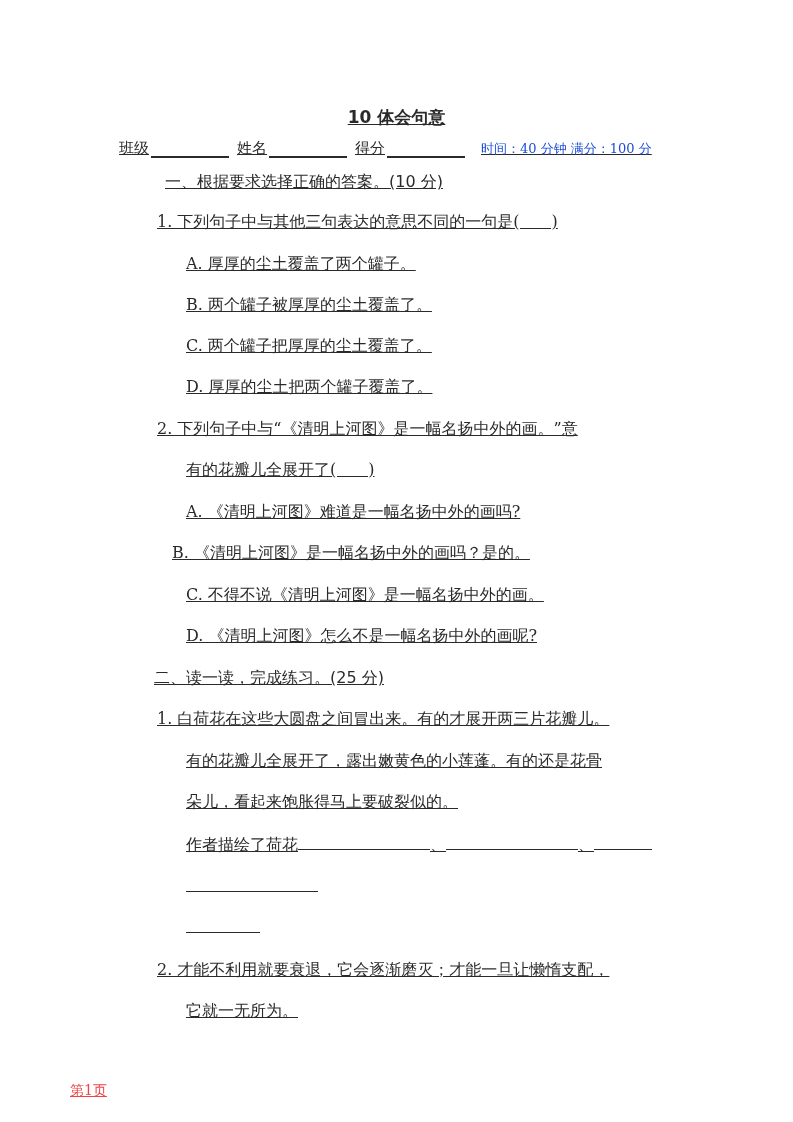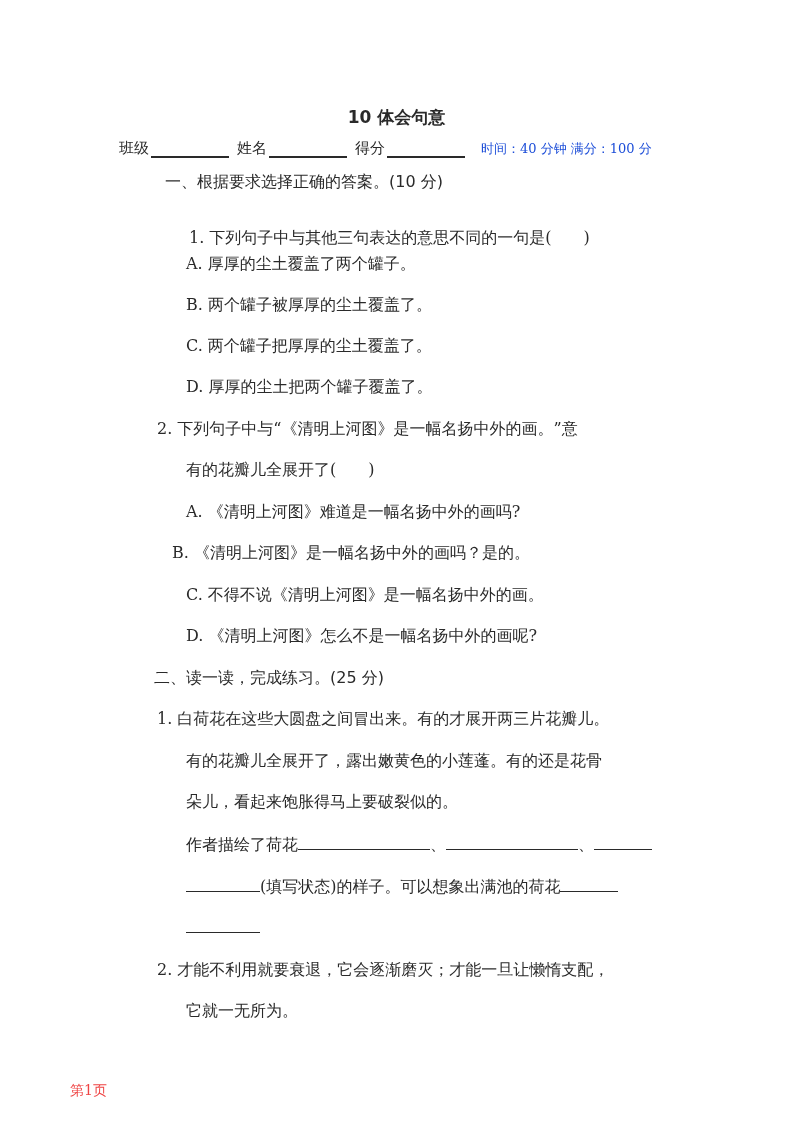--- a/index.html
+++ b/index.html
@@ -1,18 +1,18 @@
 <!DOCTYPE html>
 <html><head>
 <meta charset="utf-8">
 <style>
   html, body { margin:0; padding:0; background:#ffffff; }
   body { width:793px; height:1122px; position:relative; overflow:hidden;
          font-family: "DejaVu Serif", "Liberation Serif", serif; color:#2a2a2a; }
-  .abs { position:absolute; white-space:nowrap; }
+  .abs { position:absolute; white-space:nowrap;text-decoration:underline; }
   .title { left:0; width:793px; top:106px; text-align:center; font-size:17px; font-weight:bold;
            font-family:"DejaVu Sans", sans-serif; }
   .info { top:139px; left:119px; font-size:15px; display:flex; align-items:flex-end; }
   .info .lbl { margin-right:2px; }
   .info .blank { display:inline-block; border-bottom:2px solid #2a2a2a; height:14px; margin-right:8px; }
   .info .time { color:#1d4ed8; font-size:13px; margin-left:8px; }
   .sec { font-size:16px; font-family:"DejaVu Sans", sans-serif;margin-left:46px; }
   .q { font-size:16px; }
   .opt { font-size:16px; }
   .fill { display:inline-block; border-bottom:1px solid #2a2a2a; height:15px; vertical-align:baseline; }
@@ -28,21 +28,21 @@
   <span class="blank" style="width:78px"></span>
   <span class="lbl">姓名</span>
   <span class="blank" style="width:78px"></span>
   <span class="lbl">得分</span>
   <span class="blank" style="width:78px"></span>
   <span class="time">时间：40 分钟  满分：100 分</span>
 </div>
 
 <div class="abs sec" style="left:119px; top:172px;">一、根据要求选择正确的答案。(10 分)</div>
 
-<div class="abs q" style="left:157px; top:228px;margin-left:32px;">1. 下列句子中与其他三句表达的意思不同的一句是(　　)</div>
+<div class="abs q" style="left:157px; top:212px;">1. 下列句子中与其他三句表达的意思不同的一句是(　　)</div>
 <div class="abs opt" style="left:186px; top:254px;">A. 厚厚的尘土覆盖了两个罐子。</div>
 <div class="abs opt" style="left:186px; top:295px;">B. 两个罐子被厚厚的尘土覆盖了。</div>
 <div class="abs opt" style="left:186px; top:336px;">C. 两个罐子把厚厚的尘土覆盖了。</div>
 <div class="abs opt" style="left:186px; top:377px;">D. 厚厚的尘土把两个罐子覆盖了。</div>
 
 <div class="abs q" style="left:157px; top:419px;">2. 下列句子中与“《清明上河图》是一幅名扬中外的画。”意</div>
 <div class="abs q" style="left:186px; top:460px;">有的花瓣儿全展开了(　　)</div>
 <div class="abs opt" style="left:186px; top:502px;">A. 《清明上河图》难道是一幅名扬中外的画吗?</div>
 <div class="abs opt" style="left:172px; top:543px;">B. 《清明上河图》是一幅名扬中外的画吗？是的。</div>
 <div class="abs opt" style="left:186px; top:585px;">C. 不得不说《清明上河图》是一幅名扬中外的画。</div>
@@ -51,21 +51,21 @@
 <div class="abs sec" style="left:108px; top:668px;">二、读一读，完成练习。(25 分)</div>
 
 <div class="abs q" style="left:157px; top:709px;">1. 白荷花在这些大圆盘之间冒出来。有的才展开两三片花瓣儿。</div>
 <div class="abs q" style="left:186px; top:751px;">有的花瓣儿全展开了，露出嫩黄色的小莲蓬。有的还是花骨</div>
 <div class="abs q" style="left:186px; top:792px;">朵儿，看起来饱胀得马上要破裂似的。</div>
 
 <div class="abs q" style="left:186px; top:834px;">
   <span>作者描绘了荷花</span><span class="fill" style="width:132px"></span><span>、</span><span class="fill" style="width:132px"></span><span>、</span><span class="fill" style="width:58px"></span>
 </div>
 <div class="abs q" style="left:186px; top:876px;">
-  <span class="fill" style="width:74px"></span><span>(填写状态)的样子。可以想象出满池的荷花</span><span class="fill" style="width:58px"></span>
+  <span class="fill" style="width:74px"></span><span class="fill" style="width:58px"></span>
 </div>
 <div class="abs q" style="left:186px; top:917px;">
   <span class="fill" style="width:74px"></span>
 </div>
 
 <div class="abs q" style="left:157px; top:960px;">2. 才能不利用就要衰退，它会逐渐磨灭；才能一旦让懒惰支配，</div>
 <div class="abs q" style="left:186px; top:1001px;">它就一无所为。</div>
 
 <div class="abs footer">第1页</div>
 

